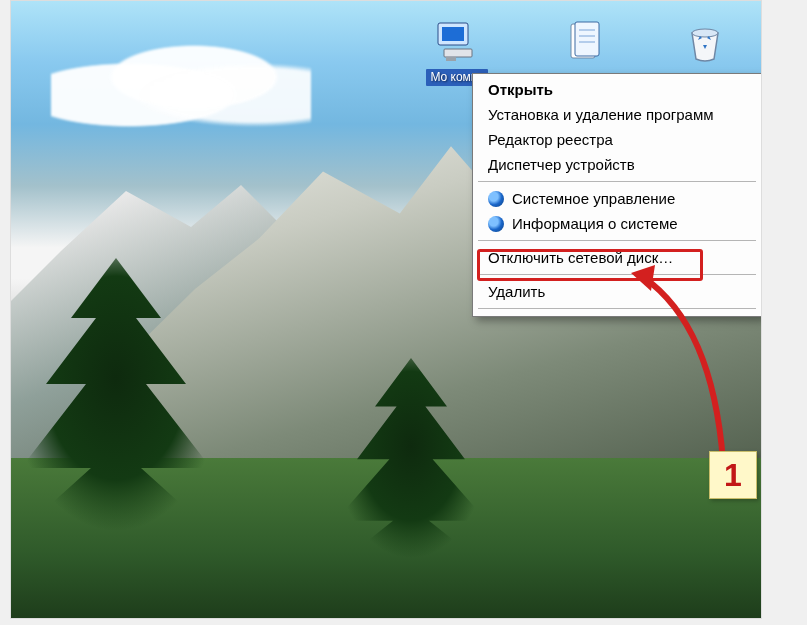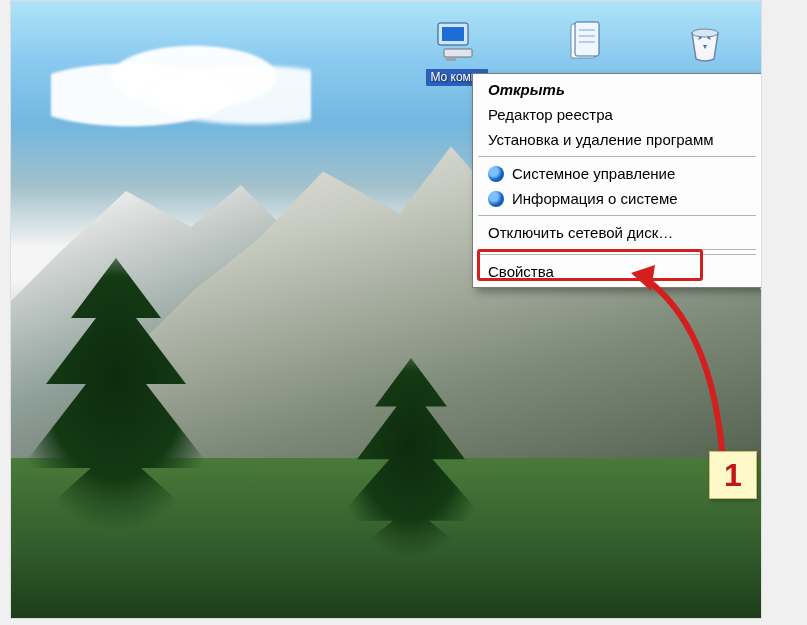--- a/index.html
+++ b/index.html
@@ -126,21 +126,21 @@
     color: #000;
   }
   .context-menu .item {
     padding: 4px 14px 4px 12px;
     display: flex;
     align-items: center;
     gap: 8px;
     white-space: nowrap;
     cursor: default;
   }
-  .context-menu .item.bold { font-weight: 700; font-style: italic; }
+  .context-menu .item.bold { font-weight: 700; }
   .context-menu .sep {
     height: 1px;
     background: #b5b5b5;
     margin: 4px 2px;
   }
   .item .icon-circle {
     width: 16px; height:16px; flex:0 0 16px;
     border-radius: 50%;
     background: radial-gradient(circle at 35% 35%, #7ec0ff 0 30%, #1a66c9 55%, #0a3e7e 100%);
     display:flex;align-items:center;justify-content:center;
@@ -222,24 +222,27 @@
         </svg>
       </div>
       <span class="icon-label"></span>
     </div>
 
     <div class="context-menu">
       <div class="item bold no-icon">
         <span>Открыть</span>
       </div>
       <div class="item no-icon">
+        <span>Установка и удаление программ</span>
+      </div>
+      <div class="item no-icon">
         <span>Редактор реестра</span>
       </div>
       <div class="item no-icon">
-        <span>Установка и удаление программ</span>
+        <span>Диспетчер устройств</span>
       </div>
 
       <div class="sep"></div>
 
       <div class="item">
         <span class="icon-circle"></span>
         <span>Системное управление</span>
       </div>
       <div class="item">
         <span class="icon-circle"></span>
@@ -247,26 +250,26 @@
       </div>
 
       <div class="sep"></div>
 
       <div class="item no-icon">
         <span>Отключить сетевой диск…</span>
       </div>
 
       <div class="sep"></div>
 
-
-      <div class="sep"></div>
-
-      <div class="item no-icon">
-        <span>Свойства</span>
-      </div>
+      <div class="item no-icon">
+        <span>Удалить</span>
+      </div>
+
+      <div class="sep"></div>
+
     </div>
 
     <div class="highlight-box" style="left:466px; top:248px; width:220px; height:26px;"></div>
 
     <svg class="red-arrow" style="left:614px; top:262px;" width="110" height="210">
       <defs></defs>
       <path d="M98 198 C 92 120, 70 50, 18 14" stroke="#d3201f" stroke-width="6" fill="none" stroke-linecap="round"></path>
       <polygon points="6,10 30,2 26,28" fill="#d3201f"></polygon>
     </svg>
 

